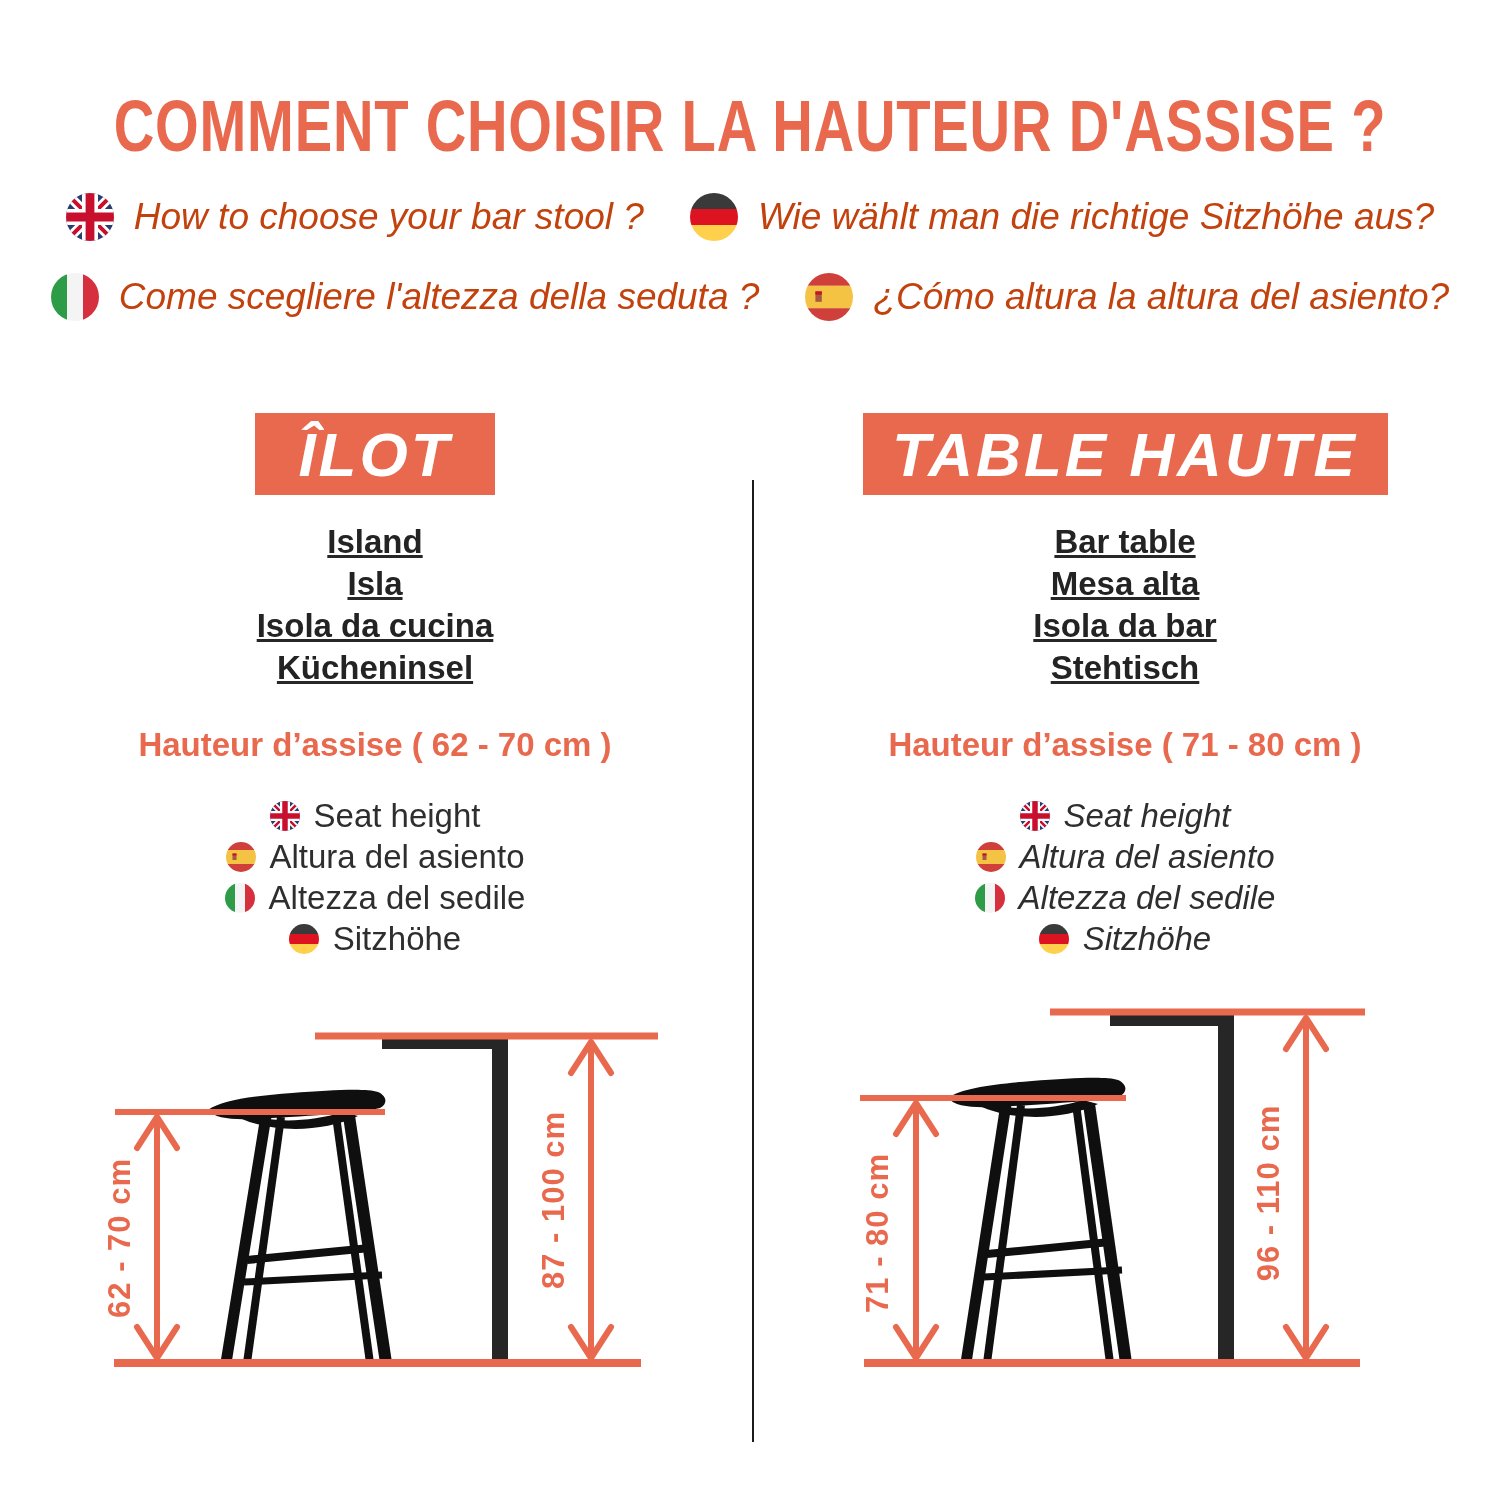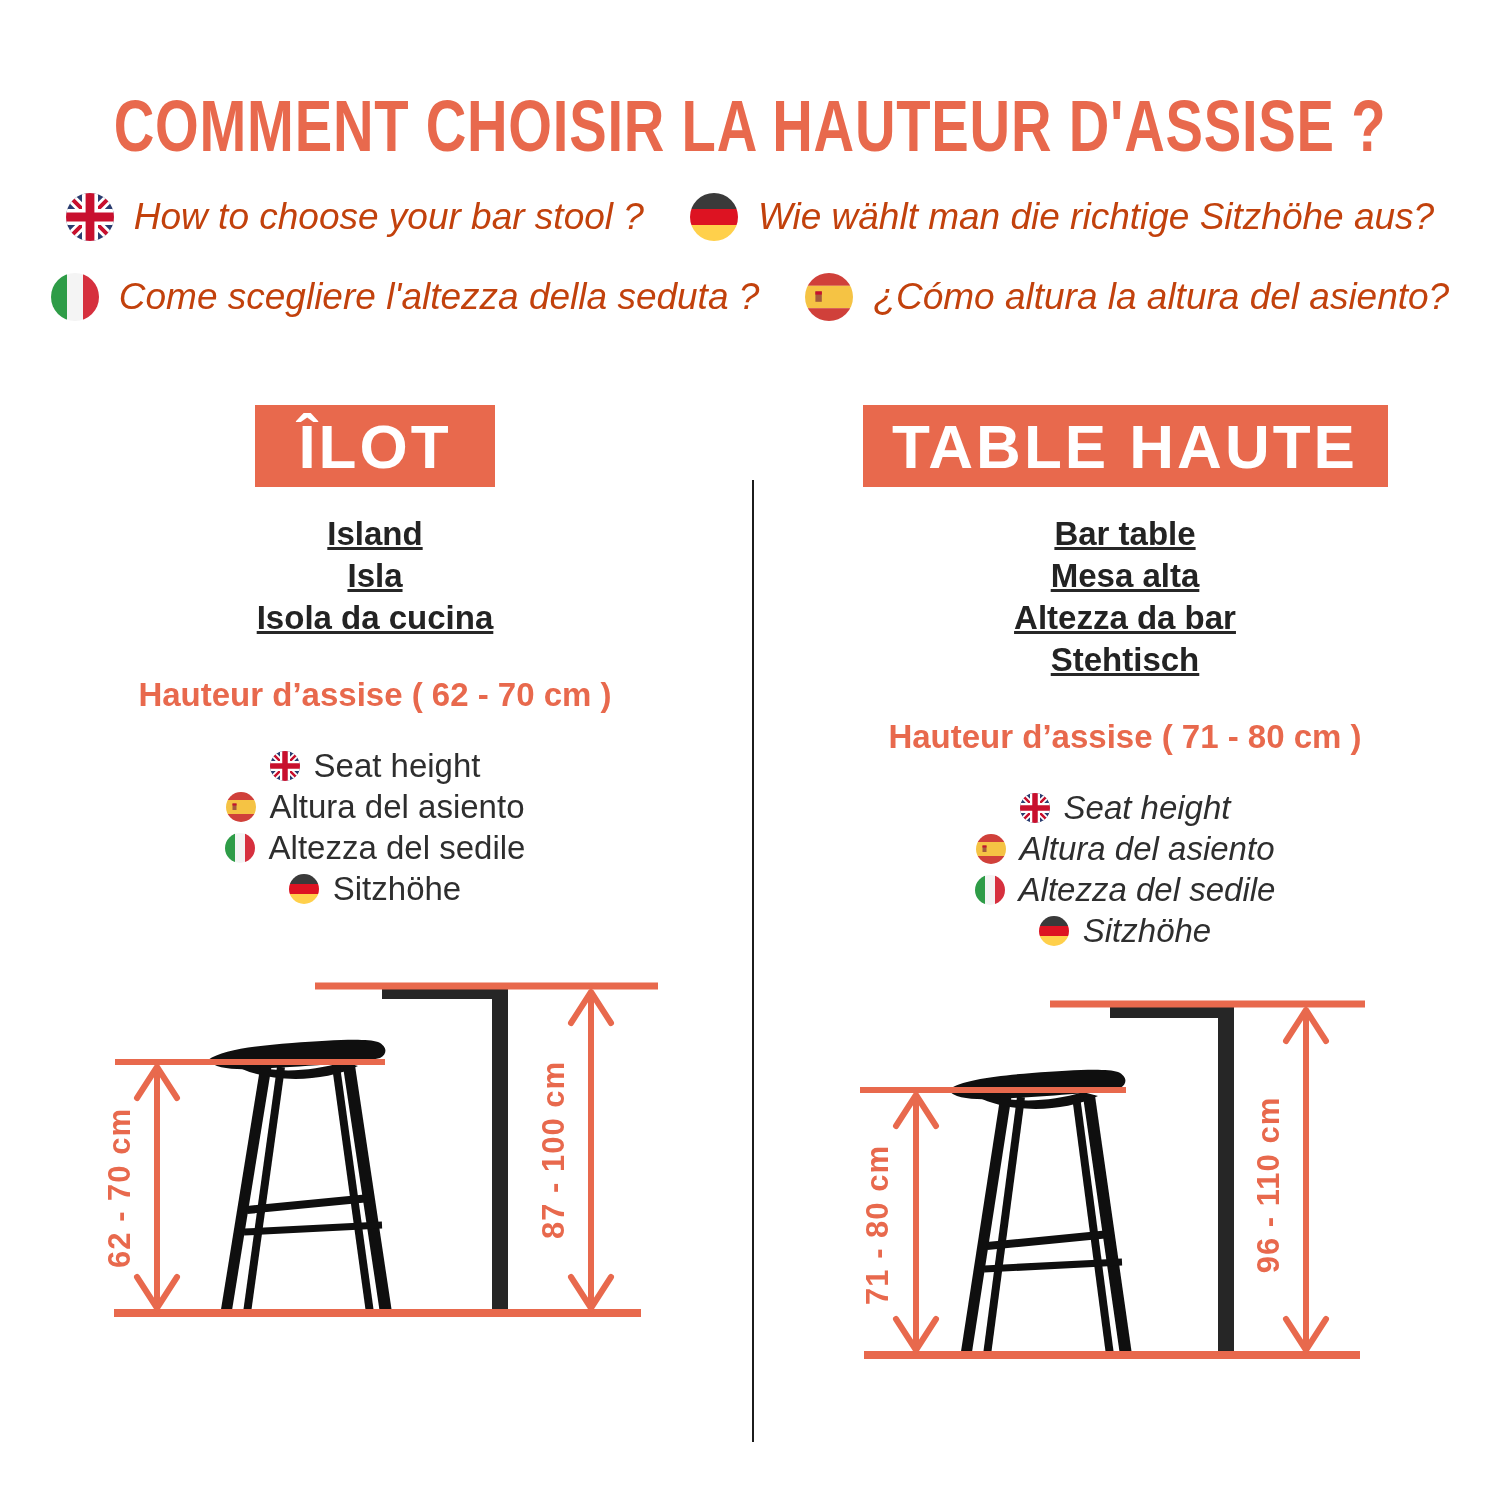--- a/index.html
+++ b/index.html
@@ -25,21 +25,21 @@
   .flag30{width:30px;height:30px;}
 
   
   .divider{position:absolute;left:752px;top:480px;width:2px;height:962px;background:#1c1c1c;}
 
   
   .columns{position:absolute;top:405px;left:0;width:1500px;
            display:grid;grid-template-columns:750px 750px;}
   .col{display:block;}
   .col-header{height:82px;display:flex;align-items:center;justify-content:center;
-              background:#E8694D;margin:0 auto;}
+              background:#E8694D;margin:8px auto;font-style:italic;}
   .col-header .hdr{color:#fff;font-size:62px;font-weight:bold;letter-spacing:3px;white-space:nowrap;}
   .w-ilot{width:240px;}
   .w-table{width:525px;}
   .translations{margin-top:26px;text-align:center;text-decoration:underline;}
   .translations div{font-size:33px;font-weight:bold;line-height:42px;color:#232323;}
   .seat-heading{margin:32px 0 0 0;text-align:center;font-size:33px;line-height:48px;
                 font-weight:bold;color:#E8694D;white-space:nowrap;}
   .flag-list{margin:26px 0 0 0;padding:0;list-style:none;}
   .flag-list li{height:41px;display:flex;align-items:center;justify-content:center;gap:14px;}
   .flag-list .txt{font-size:33px;color:#2e2e2e;white-space:nowrap;}
@@ -138,20 +138,21 @@
   <div class="columns">
 
     <section class="col col-left">
       <div class="col-header w-ilot">
         <span class="hdr">ÎLOT</span>
       </div>
       <div class="translations">
         <div>Island</div>
         <div>Isla</div>
         <div>Isola da cucina</div>
+        <div>Kücheninsel</div>
       </div>
       <h2 class="seat-heading">Hauteur d’assise ( 62 - 70 cm )</h2>
       <ul class="flag-list">
         <li>
           <svg class="flag30" viewBox="0 0 60 60">
               <use href="#flag-uk"></use>
             </svg>
           <span class="txt">Seat height</span>
         </li>
         <li>
@@ -211,21 +212,21 @@
       </svg>
     </section>
 
     <section class="col col-right">
       <div class="col-header w-table">
         <span class="hdr">TABLE HAUTE</span>
       </div>
       <div class="translations">
         <div>Bar table</div>
         <div>Mesa alta</div>
-        <div>Altezza da bar</div>
+        <div>Isola da bar</div>
         <div>Stehtisch</div>
       </div>
       <h2 class="seat-heading">Hauteur d’assise ( 71 - 80 cm )</h2>
       <ul class="flag-list">
         <li>
           <svg class="flag30" viewBox="0 0 60 60">
               <use href="#flag-uk"></use>
             </svg>
           <span class="txt">Seat height</span>
         </li>

